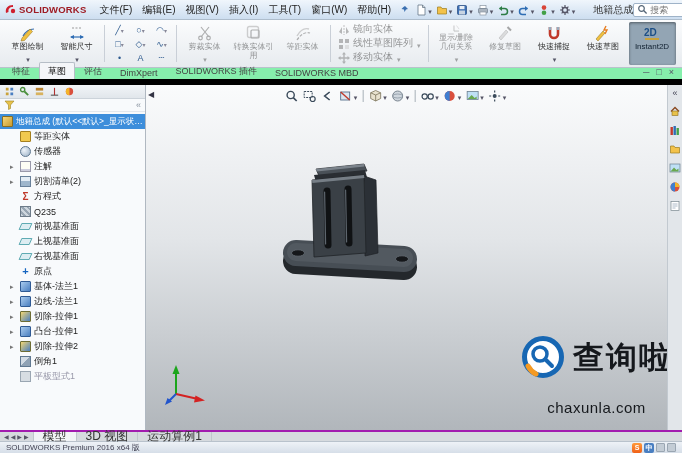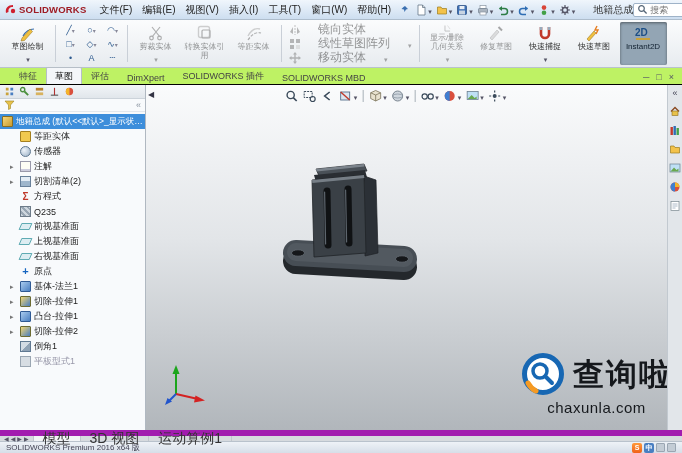--- a/index.html
+++ b/index.html
@@ -26,25 +26,25 @@
 .rbtn.disabled{filter:grayscale(1);opacity:.5}
 .rbtn.active{background:#93a5b4;box-shadow:inset 0 1px 3px rgba(0,0,0,.45)}
 .rbtn.active .rlabel{color:#102030}
 .rsep{width:1px;background:#c9cfd7;margin:3px 2px;flex:none}
 .tool-grid{display:grid;grid-template-columns:repeat(3,21px);grid-auto-rows:14px;align-content:center}
 .tg{display:flex;align-items:center;justify-content:center;font-size:9px;color:#2e5b8f;cursor:default;border-radius:2px}
 .tg i{font-style:normal}
 .tg b{font-weight:normal}
 .tg b::before{content:"▾";font-size:6px;color:#889}
 .stack{display:flex;flex-direction:column;justify-content:center;gap:1px}
-.sbtn{display:flex;align-items:center;gap:17px;font-size:12px;color:#333;padding:0 3px;height:13px;border-radius:2px;white-space:nowrap;cursor:default}
+.sbtn{display:flex;align-items:flex-end;gap:3px;font-size:10px;color:#333;padding:0 3px;height:13px;border-radius:2px;white-space:nowrap;cursor:default}
 .sbtn.disabled{filter:grayscale(1);opacity:.5}
 
 
-.tabbar{height:17px;background:#bef264;border-bottom:1px solid #000000;display:flex;align-items:flex-end;padding-left:10px}
+.tabbar{height:17px;background:#86efac;border-bottom:6px solid #000000;display:flex;align-items:flex-end;padding-left:3px}
 .tab{font-size:9px;padding:2px 8px 1px;color:#444;border:1px solid transparent;border-bottom:none;white-space:nowrap;cursor:default}
 .tab.active{background:#f4f6f9;border-color:#b6bec7;border-radius:2px 2px 0 0;color:#111}
 .win-controls{margin-left:auto;display:flex;gap:7px;padding:0 8px 2px;font-size:9px;color:#556}
 .win-controls span{cursor:default}
 
 
 .main{display:flex;height:345px}
 
 
 .tree-panel{width:146px;background:#f8fafc;border-right:1px solid #b0b8c1;display:flex;flex-direction:column;font-size:9px;flex:none}
@@ -84,24 +84,24 @@
 .hbtn{display:flex;align-items:center;padding:1px;border-radius:2px;cursor:default}
 .hsep{width:1px;height:12px;background:#a8b0b8;margin:0 2px}
 .taskpane-strip{position:absolute;top:0;right:0;bottom:0;width:15px;background:#e2e6ea;border-left:1px solid #c2c9d0;display:flex;flex-direction:column;align-items:center;padding-top:3px;gap:7px}
 .tp{cursor:default;line-height:10px}
 .tp-chev{font-size:9px;color:#445}
 .model{position:absolute;left:118px;top:64px}
 .triad{position:absolute;left:16px;bottom:24px}
 .watermark{position:absolute;right:10px;bottom:14px;text-align:center}
 .wm-row{display:flex;align-items:center;gap:8px;justify-content:center}
 .wm-title{font-size:31px;font-weight:bold;color:#15181c;line-height:1;letter-spacing:2px}
-.wm-url{font-size:15px;color:#15181c;letter-spacing:.5px;margin-top:3px}
-
-
-.bottom-tabs{height:11px;background:#d6dade;border-top:6px solid #a21caf;display:flex;align-items:stretch;font-size:14px;color:#333}
+.wm-url{font-size:15px;color:#15181c;letter-spacing:.5px;margin-top:20px}
+
+
+.bottom-tabs{height:11px;background:#d6dade;border-top:2px solid #a21caf;display:flex;align-items:stretch;font-size:12px;color:#333}
 .bt-nav{display:flex;align-items:center;gap:2px;padding:0 4px;color:#556;font-size:6px;border-right:1px solid #c0c6cc}
 .bt-nav span{cursor:default}
 .bt-prev::before{content:"◀"}
 .bt-next::before{content:"▶"}
 .btab{padding:0 9px;display:flex;align-items:center;border-right:1px solid #c0c6cc;cursor:default;white-space:nowrap}
 .btab.active{background:#f2f4f6}
 
 
 .statusbar{height:12px;background:linear-gradient(#eef2f7,#d6dee8);border-top:1px solid #b9c2cc;display:flex;align-items:center;padding:0 6px;font-size:8px;color:#445}
 .ime{margin-left:auto;display:flex;gap:2px;align-items:center}
@@ -207,20 +207,29 @@
     </span>
   </div>
 
   <div class="ribbon">
     <div class="rbtn">
       <svg width="18" height="18" viewBox="0 0 18 18">
           <path d="M4 12q4-7 11-7" stroke="#3a6fb0" fill="none" stroke-width="1.2"></path>
           <path d="M3 14l8-9 2.5 2.5-8 9L2 17z" fill="#f0c040" stroke="#8a6d1f" stroke-width=".5"></path>
         </svg>
       <span class="rlabel">草图绘制</span>
+        <span class="caret"></span>
+    </div>
+    <div class="rbtn">
+      <svg width="18" height="18" viewBox="0 0 18 18">
+          <path d="M3 13h12" stroke="#2e6db4" stroke-width="1.2"></path>
+          <path d="M2 13l4-2v4zM16 13l-4-2v4z" fill="#2e6db4"></path>
+          <path d="M4 4h10" stroke="#999" stroke-dasharray="2 1.5"></path>
+        </svg>
+      <span class="rlabel">智能尺寸</span>
         <span class="caret"></span>
     </div>
     <div class="rsep"></div>
 
     <div class="tool-grid">
       <span class="tg">
           <i>╱</i>
           <b></b>
         </span>
       <span class="tg">
@@ -463,20 +472,25 @@
             <span class="ti ti-origin"></span>
             <span class="tlabel">原点</span>
           </div>
         <div class="trow ind">
             <span class="arrow exp"></span>
             <span class="ti ti-feat"></span>
             <span class="tlabel">基体-法兰1</span>
           </div>
         <div class="trow ind">
             <span class="arrow exp"></span>
+            <span class="ti ti-feat"></span>
+            <span class="tlabel">边线-法兰1</span>
+          </div>
+        <div class="trow ind">
+            <span class="arrow exp"></span>
             <span class="ti ti-cut"></span>
             <span class="tlabel">切除-拉伸1</span>
           </div>
         <div class="trow ind">
             <span class="arrow exp"></span>
             <span class="ti ti-feat"></span>
             <span class="tlabel">凸台-拉伸1</span>
           </div>
         <div class="trow ind">
             <span class="arrow exp"></span>

